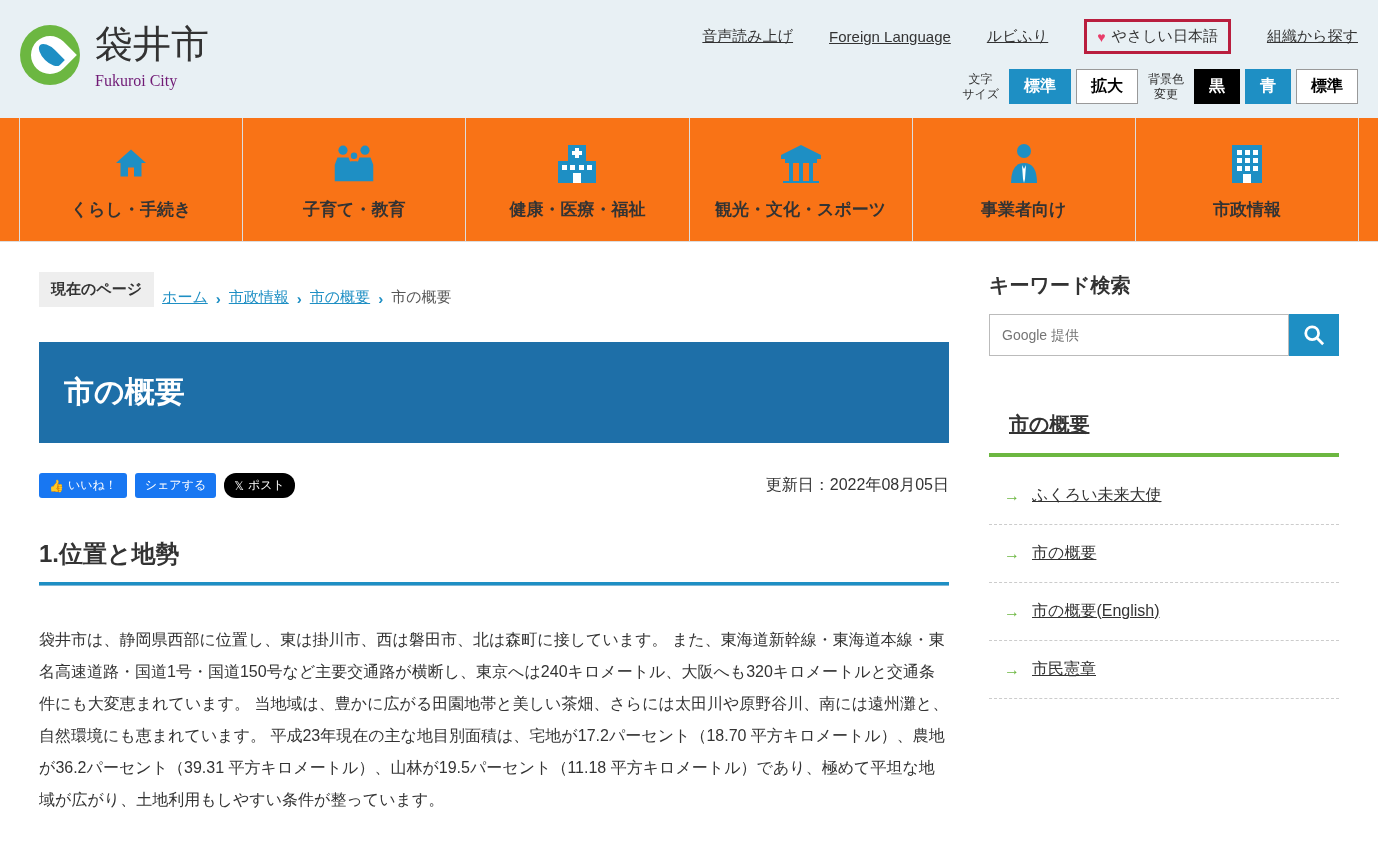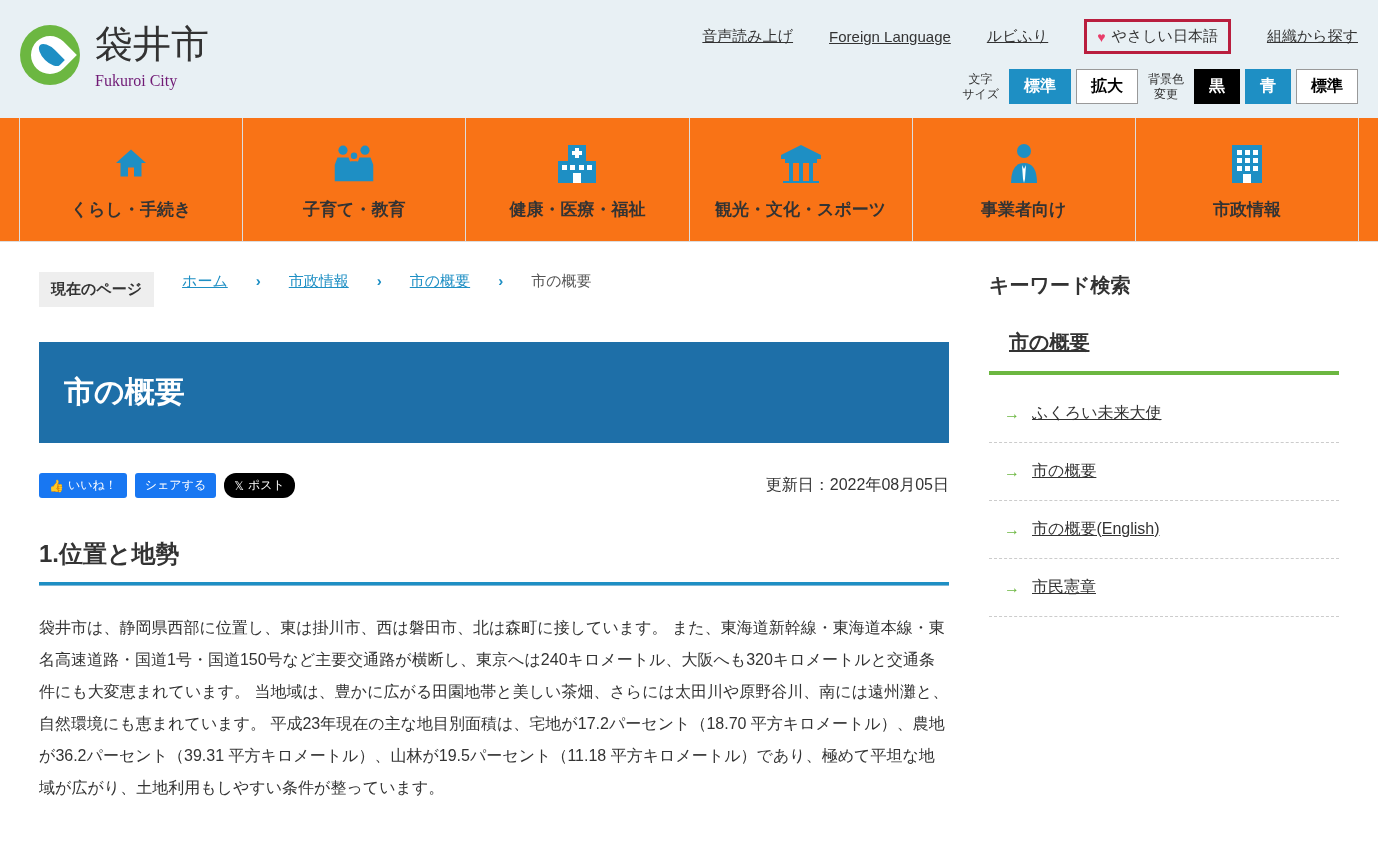--- a/index.html
+++ b/index.html
@@ -26,32 +26,32 @@
 .ctrl-btn.blue-bg { background: #1e8fc4; color: #fff; border-color: #1e8fc4; }
 .nav-bar { background: #f97316; border-bottom: 1px solid #ddd; }
 .nav-inner { max-width: 1340px; margin: 0 auto; display: flex; }
 .nav-item { flex: 1; text-align: center; padding: 20px 5px; border-right: 1px solid #ddd; cursor: pointer; }
 .nav-item:first-child { border-left: 1px solid #ddd; }
 .nav-icon { height: 50px; display: flex; align-items: center; justify-content: center; color: #1e8fc4; font-size: 36px; margin-bottom: 10px; }
 .nav-label { font-size: 17px; font-weight: bold; color: #333; }
 .content-wrap { max-width: 1340px; margin: 0 auto; padding: 30px 20px; display: flex; gap: 40px; }
 .main-col { flex: 1; }
 .side-col { width: 350px; }
-.breadcrumb { display: flex; align-items: flex-start; gap: 28px; font-size: 15px; margin-bottom: 35px; flex-wrap: wrap; }
+.breadcrumb { display: flex; align-items: flex-end; gap: 8px; font-size: 15px; margin-bottom: 35px; flex-wrap: wrap; }
 .bc-label { background: #eee; padding: 8px 12px; font-weight: bold; }
 .breadcrumb a { color: #1e8fc4; text-decoration: underline; }
 .bc-sep { color: #1e8fc4; font-weight: bold; }
 .bc-current { color: #555; }
 .page-title { background: #1e6fa8; color: #fff; padding: 30px 25px; font-size: 30px; font-weight: bold; margin-bottom: 30px; }
 .social-row { display: flex; justify-content: space-between; align-items: center; margin-bottom: 40px; }
 .social-btns { display: flex; gap: 8px; }
 .fb-btn { background: #1877f2; color: #fff; font-size: 12px; padding: 4px 10px; border-radius: 3px; display: flex; align-items: center; gap: 4px; }
 .x-btn { background: #000; color: #fff; font-size: 12px; padding: 4px 10px; border-radius: 12px; display: flex; align-items: center; gap: 4px; }
 .update-date { font-size: 16px; color: #333; }
-.section-h { font-size: 24px; font-weight: bold; padding-bottom: 12px; border-bottom: 4px solid #1e8fc4; margin-bottom: 26px; position: relative; }
+.section-h { font-size: 24px; font-weight: bold; padding-bottom: 12px; border-bottom: 4px solid #1e8fc4; margin-bottom: 38px; position: relative; }
 .section-h::after { content: ''; position: absolute; bottom: -4px; left: 0; right: 0; height: 1px; background: #7fb8d8; }
 .body-text { font-size: 16px; line-height: 2; color: #333; }
 .search-h { font-size: 20px; font-weight: bold; margin-bottom: 15px; }
 .search-row { display: flex; margin-bottom: 40px; }
 .search-input { flex: 1; border: 1px solid #bbb; padding: 12px; font-size: 14px; color: #888; }
 .search-btn { width: 50px; background: #1e8fc4; border: none; color: #fff; display: flex; align-items: center; justify-content: center; cursor: pointer; }
 .side-title { font-size: 20px; font-weight: bold; padding: 15px 20px; border-bottom: 4px solid #6cb741; text-decoration: underline; }
 .side-links { padding: 10px 0; }
 .side-link { display: flex; align-items: center; gap: 12px; padding: 18px 15px; border-bottom: 1px dashed #ccc; color: #333; text-decoration: none; font-size: 16px; }
 .side-link .arrow { color: #6cb741; font-weight: bold; }
@@ -212,20 +212,29 @@
       </div>
       <div class="update-date">更新日：2022年08月05日</div>
     </div>
 
     <h2 class="section-h">1.位置と地勢</h2>
     <p class="body-text">袋井市は、静岡県西部に位置し、東は掛川市、西は磐田市、北は森町に接しています。 また、東海道新幹線・東海道本線・東名高速道路・国道1号・国道150号など主要交通路が横断し、東京へは240キロメートル、大阪へも320キロメートルと交通条件にも大変恵まれています。 当地域は、豊かに広がる田園地帯と美しい茶畑、さらには太田川や原野谷川、南には遠州灘と、自然環境にも恵まれています。 平成23年現在の主な地目別面積は、宅地が17.2パーセント（18.70 平方キロメートル）、農地が36.2パーセント（39.31 平方キロメートル）、山林が19.5パーセント（11.18 平方キロメートル）であり、極めて平坦な地域が広がり、土地利用もしやすい条件が整っています。</p>
   </div>
 
   <aside class="side-col">
     <h3 class="search-h">キーワード検索</h3>
+    <div class="search-row">
+      <input class="search-input" placeholder="Google 提供" style="">
+      <button class="search-btn">
+        <svg width="22" height="22" viewBox="0 0 24 24" fill="none" stroke="#fff" stroke-width="3">
+            <circle cx="10" cy="10" r="7"></circle>
+            <line x1="15" y1="15" x2="22" y2="22"></line>
+          </svg>
+      </button>
+    </div>
 
     <div class="side-title">市の概要</div>
     <div class="side-links">
       <a class="side-link">
           <span class="arrow">→</span>
           <span>ふくろい未来大使</span>
         </a>
       <a class="side-link">
           <span class="arrow">→</span>
           <span>市の概要</span>

